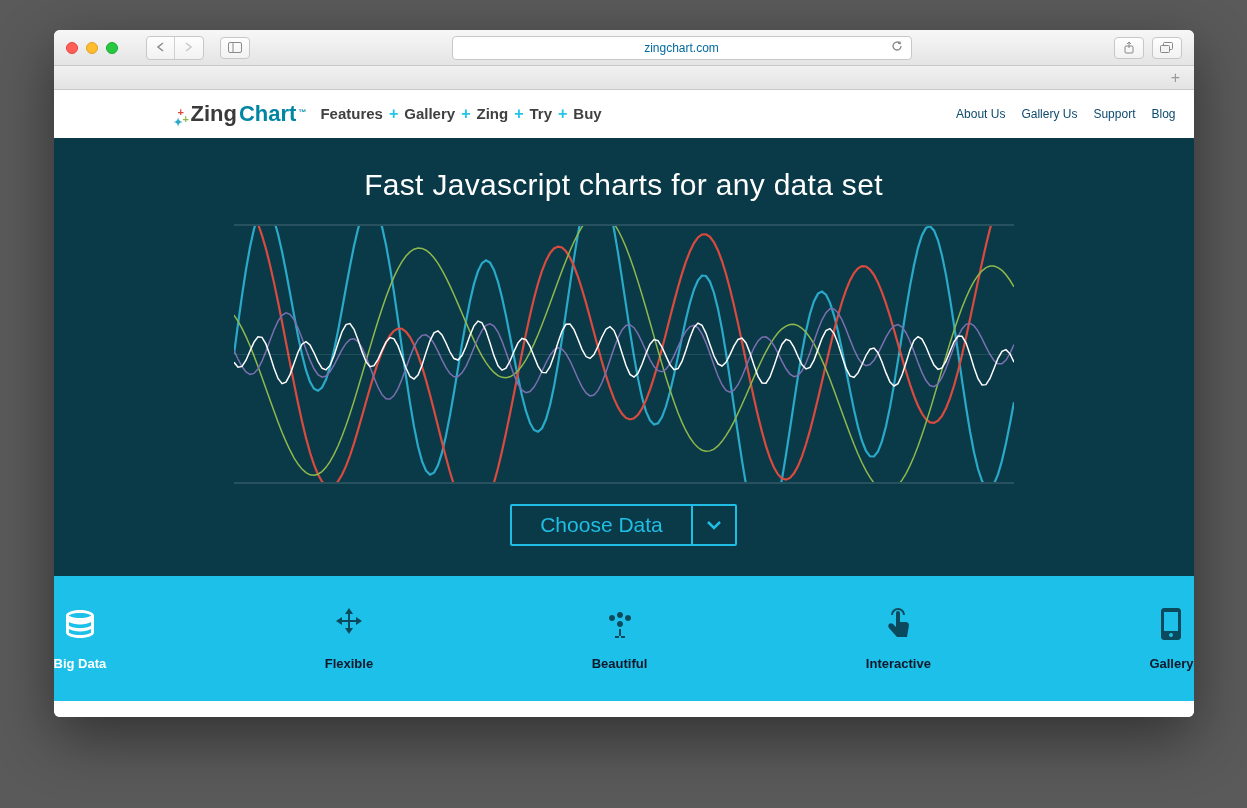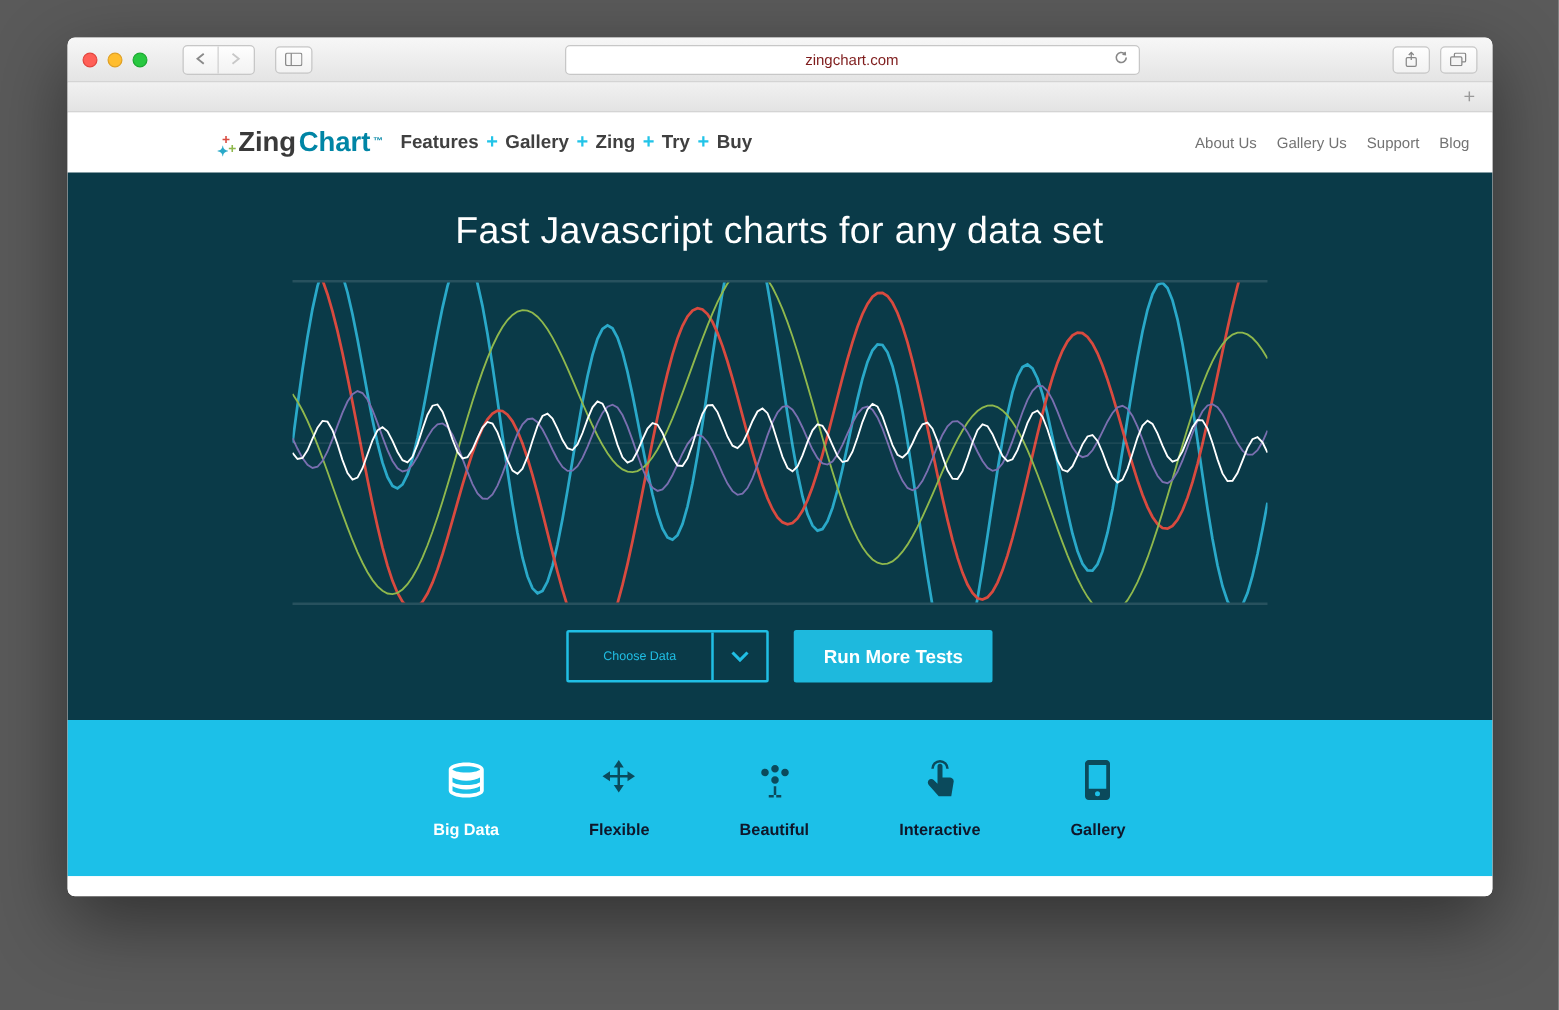--- a/index.html
+++ b/index.html
@@ -49,21 +49,21 @@
   border:1px solid #c7c7c7; border-radius:4px;
   background:linear-gradient(#fefefe,#f2f2f2);
   display:flex; align-items:center; justify-content:center; color:#888;
 }
 .addr-wrap{
   flex:1; display:flex; justify-content:center;
 }
 .addr{
   width:460px; height:24px; border:1px solid #c7c7c7; border-radius:4px;
   background:#fff; display:flex; align-items:center; justify-content:center;
-  font-size:12px; color:#7f1d1d; position:relative;
+  font-size:12px; color:#0369a1; position:relative;
 }
 .addr .reload{ position:absolute; right:8px; color:#888; }
 .right-btns{ display:flex; gap:8px; }
 .right-btns .tbtn{
   width:30px; height:22px; border:1px solid #c7c7c7; border-radius:4px;
   background:linear-gradient(#fefefe,#f2f2f2);
   display:flex; align-items:center; justify-content:center; color:#888;
 }
 .tabbar{
   height:24px; background:linear-gradient(#f1f1f1,#e3e3e3);
@@ -81,55 +81,55 @@
 .logo{ display:flex; align-items:flex-end; font-weight:700; font-size:22px; }
 .logo .zing{ color:#3a3a3a; }
 .logo .chart{ color:#0085a5; margin-left:2px; }
 .logo sup{ font-size:8px; color:#0085a5; margin-left:2px; position:relative; top:-10px; }
 .logo-dots{ position:relative; margin-right:3px; width:14px; height:18px; }
 .logo-dots span{ position:absolute; width:6px; height:6px; font-size:11px; line-height:6px; font-weight:bold;}
 .mainnav{ display:flex; gap:6px; margin-left:14px; }
 .mainnav a{ color:#404040; font-weight:700; font-size:15px; text-decoration:none; }
 .mainnav .sep{ color:#22c4e8; font-weight:700; }
 .subnav{ margin-left:auto; display:flex; gap:16px; }
-.subnav a{ color:#737373; font-size:12px; text-decoration:none; }
+.subnav a{ color:#0c4a6e; font-size:12px; text-decoration:none; }
 
 .hero{
   background:#0a3a48; padding:30px 0 30px; text-align:center;
 }
 .hero h1{ color:#fff; font-weight:400; font-size:30px; letter-spacing:.3px; }
 .hero-chart{
   width:780px; height:260px; margin:22px auto 0;
   border-top:2px solid rgba(255,255,255,.12);
   border-bottom:2px solid rgba(255,255,255,.12);
   position:relative;
 }
 .hero-chart svg{ width:100%; height:100%; display:block; }
 .hero-chart .midline{ position:absolute; left:0; right:0; top:50%; height:1px; background:rgba(255,255,255,.1); }
 .hero-ctrls{ display:flex; justify-content:center; gap:20px; margin-top:20px; }
 .choose{
   display:flex; border:2px solid #20bee4; border-radius:2px;
   height:42px; align-items:stretch;
 }
 .choose .label{
-  color:#20bee4; font-size:10px; padding:0 28px;
+  color:#20bee4; font-size:21px; padding:0 28px;
   display:flex; align-items:center;
 }
 .choose .caret{
   width:44px; border-left:2px solid #20bee4;
   display:flex; align-items:center; justify-content:center; color:#20bee4;
 }
 .runbtn{
   background:#1eb9dd; color:#fff; font-weight:700; font-size:15px;
   border:none; border-radius:2px; padding:0 24px; height:42px; cursor:pointer;
 }
 
 .features{
   background:#1cc0e8; padding:26px 0 30px;
-  display:flex; justify-content:center; gap:72px;
+  display:flex; justify-content:space-between; gap:72px;
 }
 .feat{ text-align:center; }
 .feat .ic{
   width:44px; height:44px; margin:0 auto 10px;
   display:flex; align-items:center; justify-content:center;
 }
 .feat .ic svg{ width:40px; height:40px; }
 .feat.active .lbl{ color:#fff; font-weight:700; }
 .feat.active svg{ fill:#fff; }
 .feat .lbl{ color:#0f172a; font-size:13px; font-weight:700; }
@@ -240,21 +240,20 @@
     </div>
     <div class="hero-ctrls">
       <div class="choose">
         <span class="label">Choose Data</span>
         <span class="caret">
           <svg width="16" height="10" viewBox="0 0 16 10">
               <path d="M2 2 L8 8 L14 2" fill="none" stroke="#20bee4" stroke-width="2.5"></path>
             </svg>
         </span>
       </div>
-      <button class="runbtn">Run More Tests</button>
     </div>
   </section>
 
   <section class="features">
       <div class="feat active">
         <div class="ic">
           <svg viewBox="0 0 40 40">
             <path d="M20 6c-8 0-14 2.5-14 5.5v17c0 3 6 5.5 14 5.5s14-2.5 14-5.5v-17C34 8.5 28 6 20 6zm0 3c6.7 0 11 1.8 11 2.5S26.7 14 20 14 9 12.2 9 11.5 13.3 9 20 9zm0 22c-6.7 0-11-1.8-11-2.5V25c2.5 1.5 6.5 2.5 11 2.5s8.5-1 11-2.5v3.5c0 .7-4.3 2.5-11 2.5zm0-7c-6.7 0-11-1.8-11-2.5V18c2.5 1.5 6.5 2.5 11 2.5s8.5-1 11-2.5v3.5c0 .7-4.3 2.5-11 2.5z"></path>
           </svg>
         </div>

